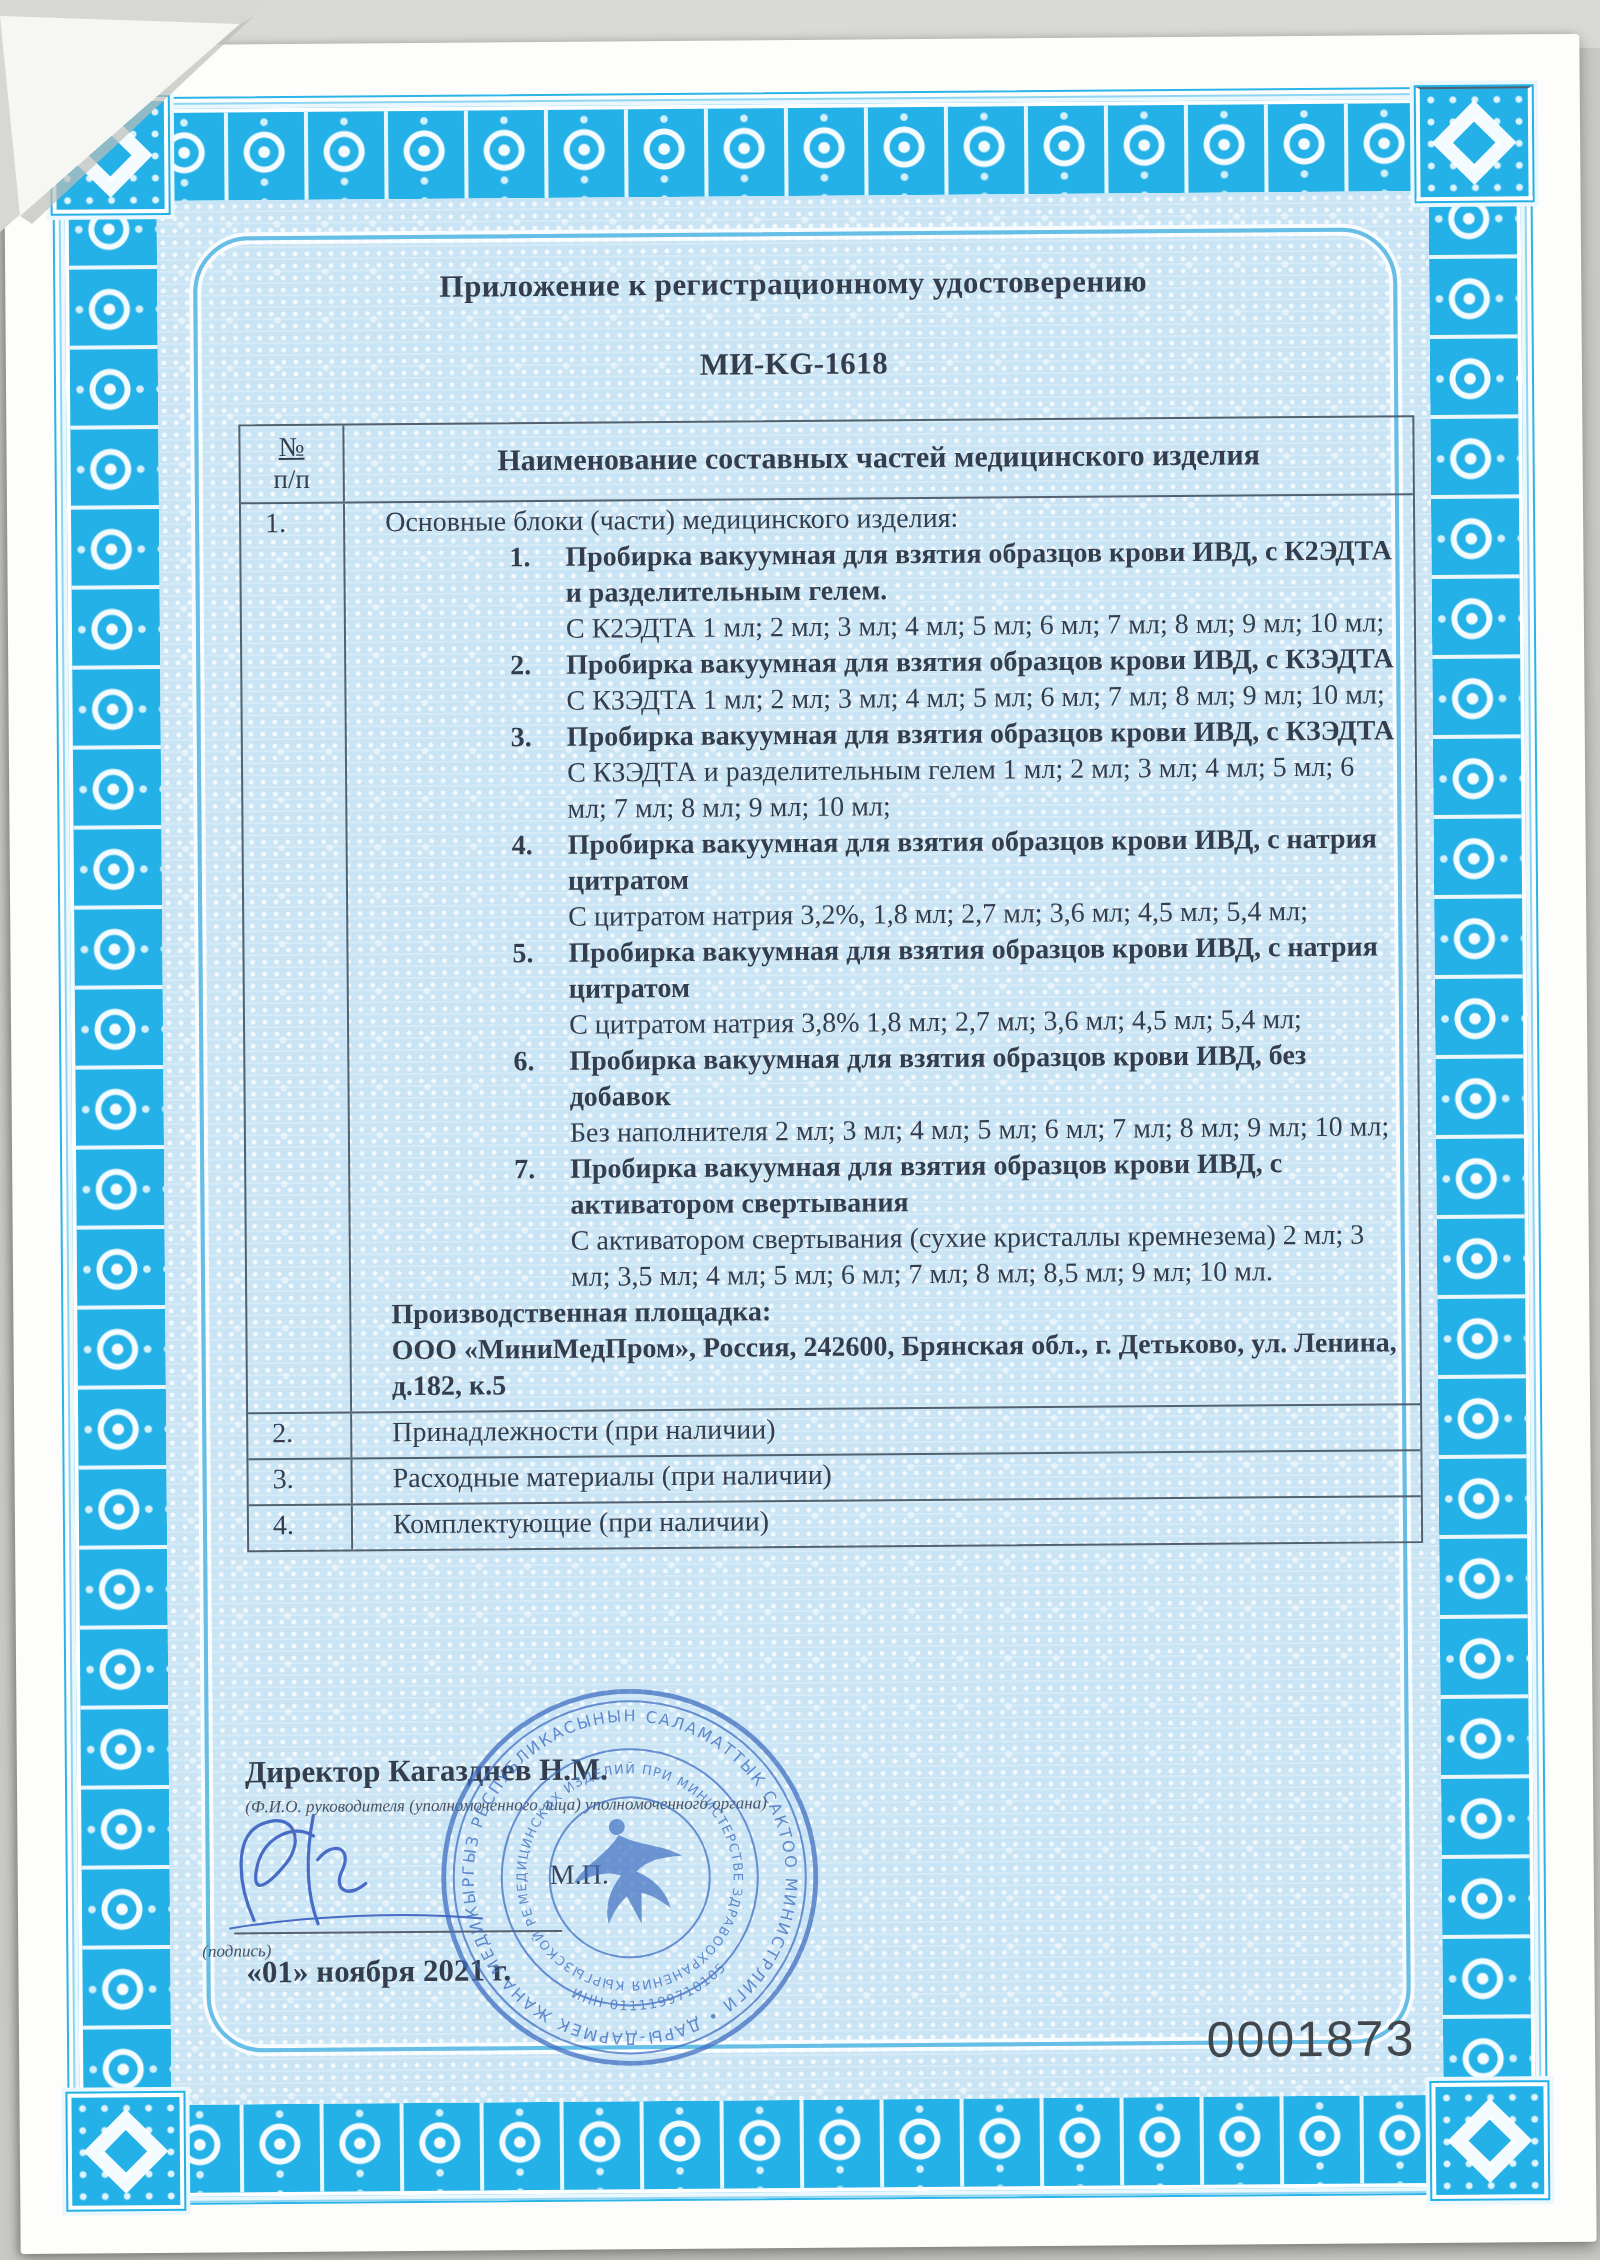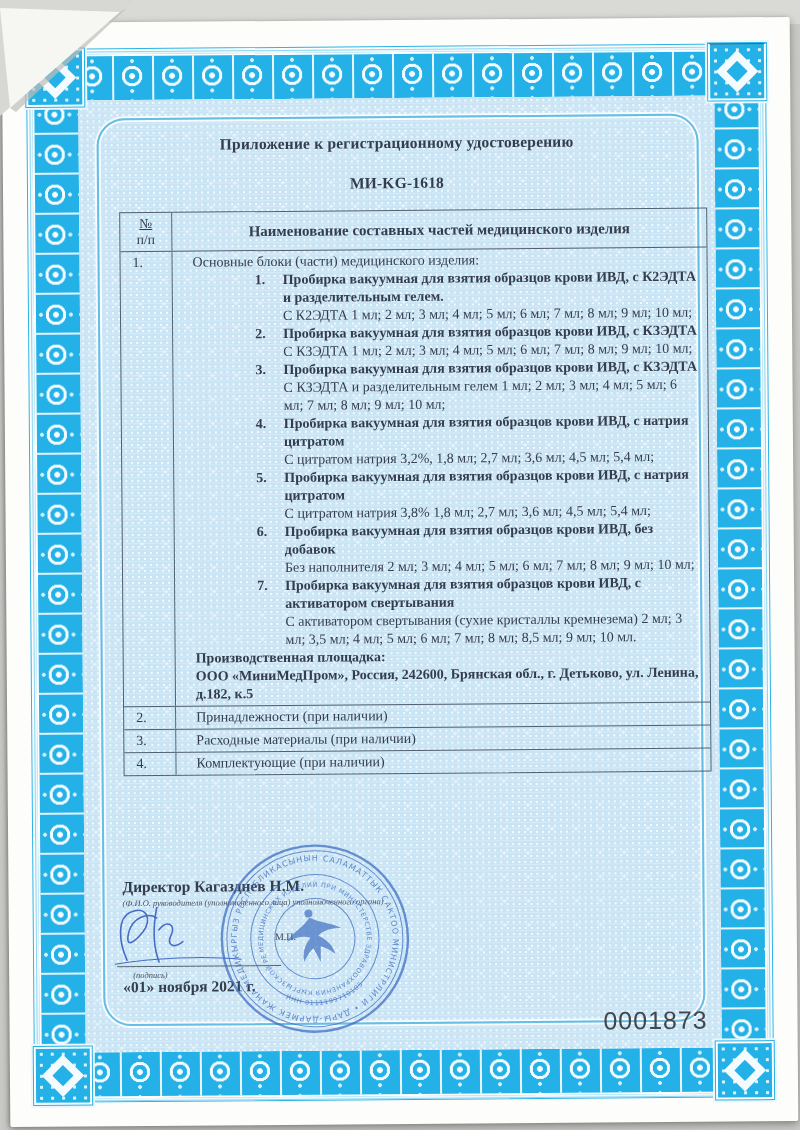--- a/index.html
+++ b/index.html
@@ -84,22 +84,22 @@
   .hdr .td-main{display:flex;align-items:center;justify-content:center;text-align:center;font-weight:bold;font-size:15px;padding:3px 8px;}
   .num-top{text-decoration:underline;}
   .li{display:flex;padding-left:62px;margin-top:0;}
   .li-num{width:28px;flex:0 0 28px;font-weight:bold;}
   .li-body{flex:1;}
   .li-title{font-weight:bold;}
   .site-label,.site-value{font-weight:bold;}
   .sig-name{position:absolute;left:114px;top:856px;font-weight:bold;font-size:15.5px;}
   .sig-caption{position:absolute;left:114px;top:876px;font-style:italic;font-size:8.5px;color:#4a5263;}
   .sig-line{position:absolute;left:108px;top:918px;width:164px;border-bottom:1px solid #57606e;height:26px;}
-  .sig-podpis{position:absolute;left:124px;top:948px;font-style:italic;font-size:8.5px;color:#4a5263;}
-  .mp{position:absolute;left:266px;top:910px;font-size:10px;color:#39455c;}
+  .sig-podpis{position:absolute;left:92px;top:948px;font-style:italic;font-size:8.5px;color:#4a5263;}
+  .mp{position:absolute;left:266px;top:910px;font-size:14px;color:#39455c;}
   .doc-date{position:absolute;left:114px;top:956px;font-weight:bold;font-size:15.5px;}
   .serial{position:absolute;left:566px;top:988px;width:160px;text-align:center;
     font-family:"Liberation Sans","DejaVu Sans",sans-serif;font-size:25px;color:#42474b;letter-spacing:1px;}
   .sig-svg{position:absolute;left:104px;top:880px;z-index:6;}
   .stamp{position:absolute;left:206px;top:818px;z-index:5;opacity:.85;transform:rotate(-14deg);}
   
   .fold{position:absolute;left:0;top:0;z-index:50;}
 </style>
 </head>
 <body>

